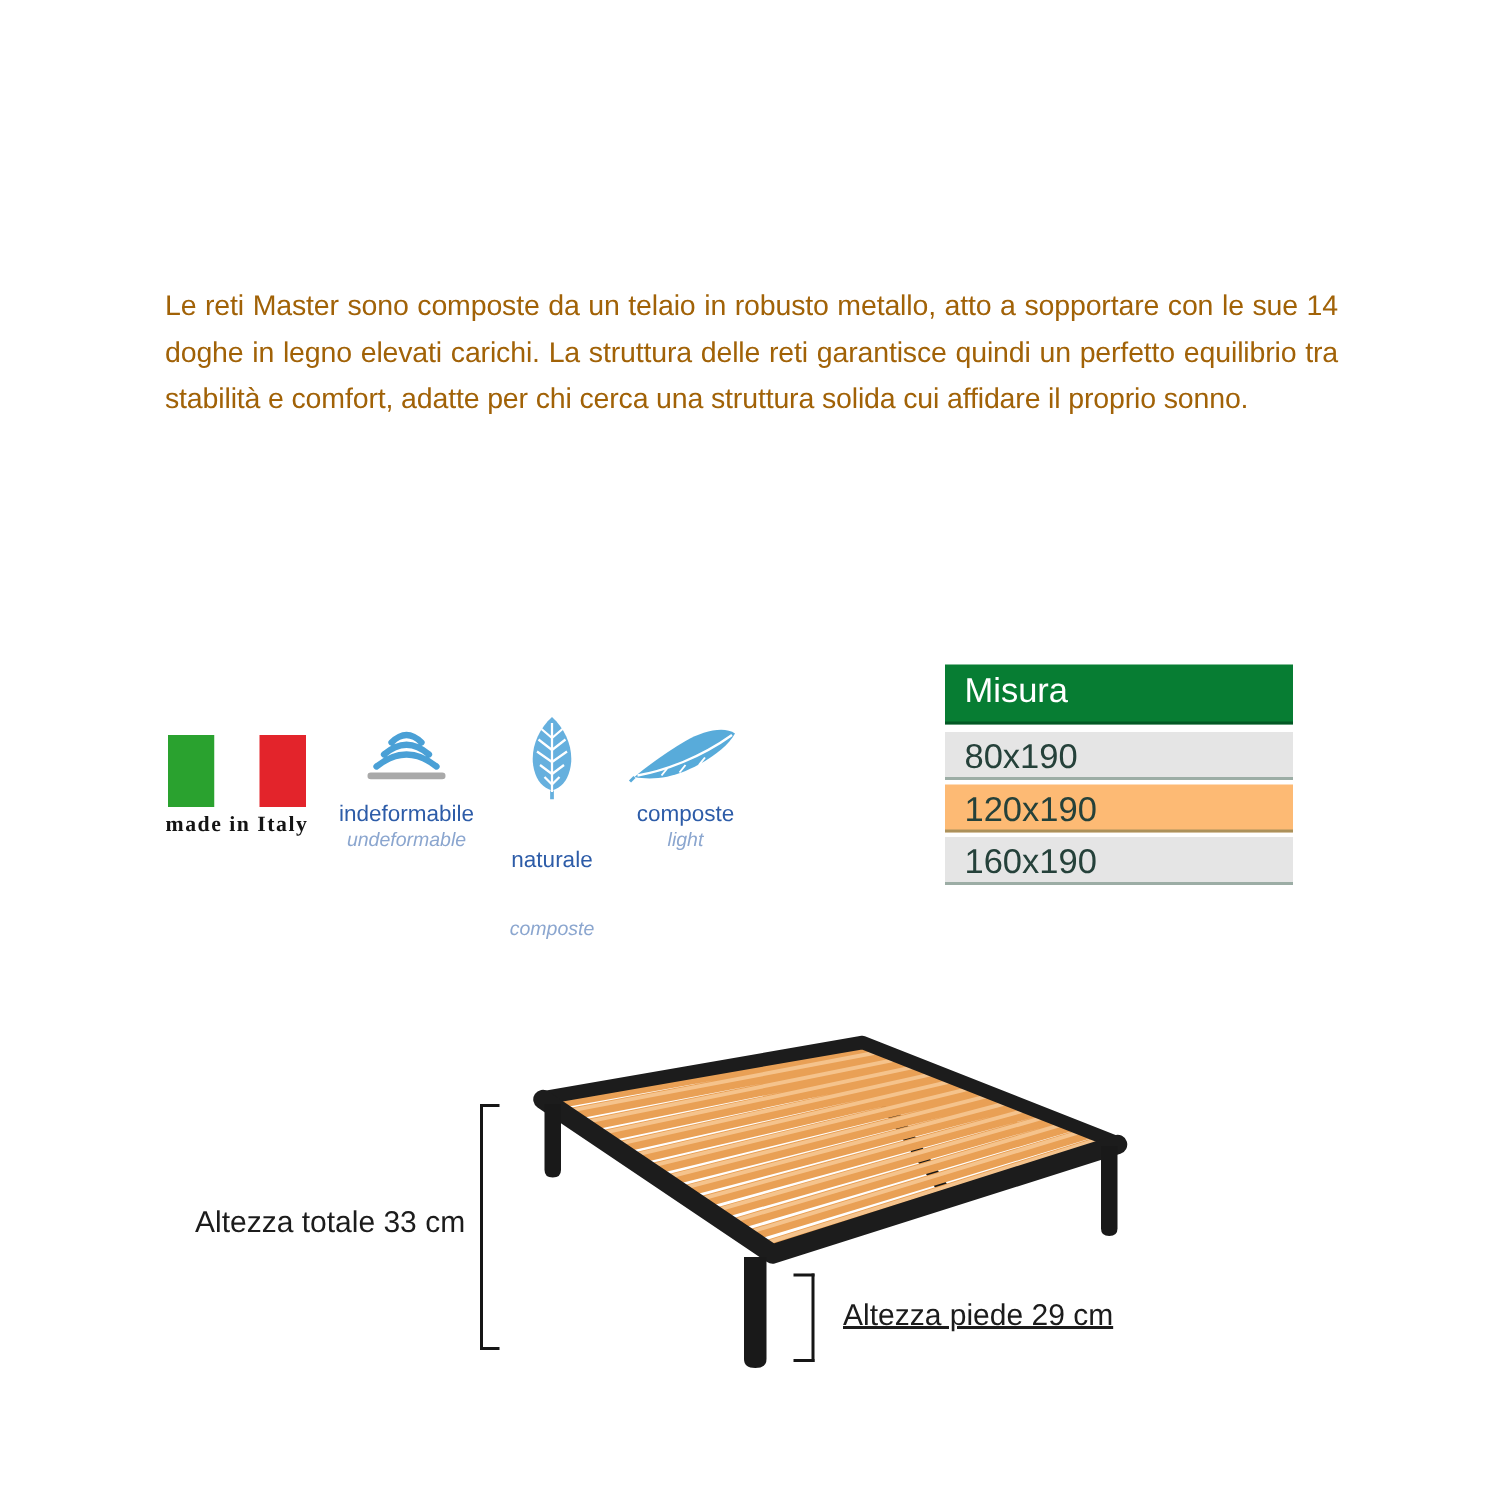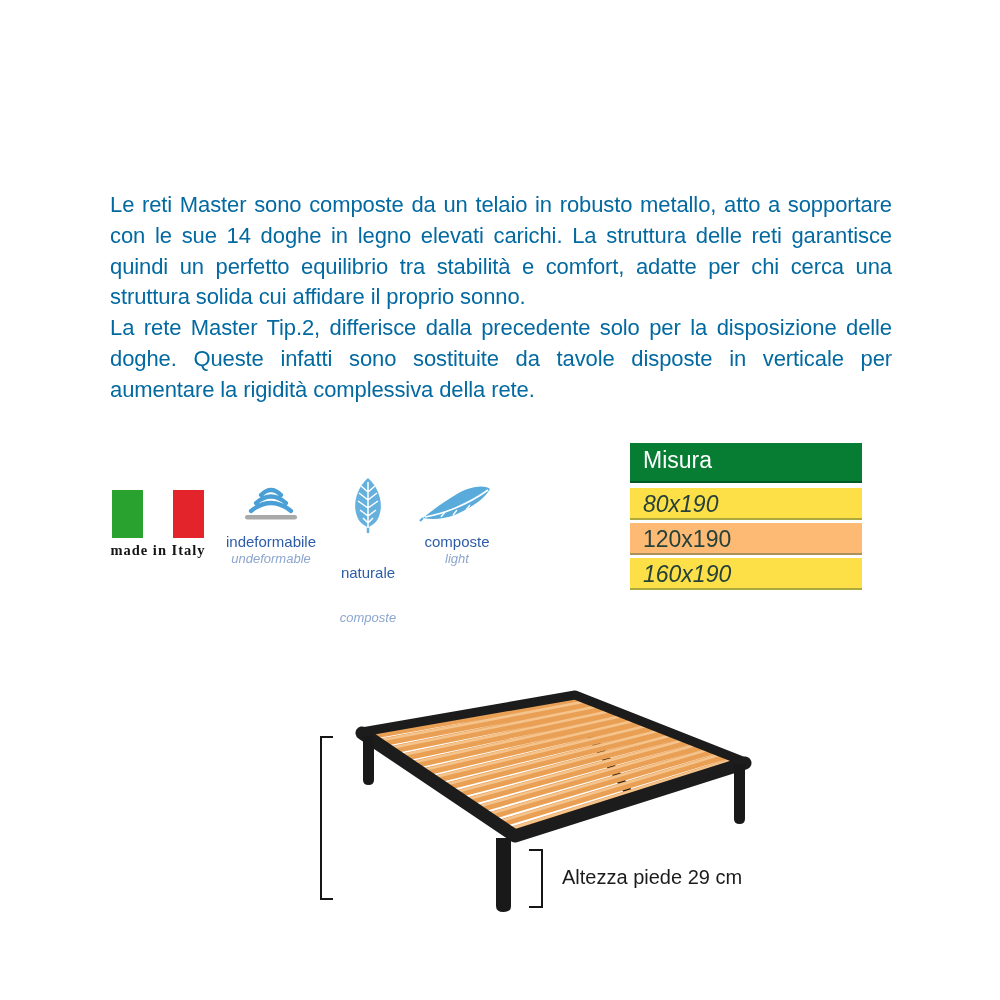--- a/index.html
+++ b/index.html
@@ -1,22 +1,22 @@
 <!DOCTYPE html>
 <html><head>
 <meta charset="utf-8">
 <style>
   html,body{margin:0;padding:0;background:#fff;}
   .page{position:relative;width:1000px;height:1000px;background:#ffffff;overflow:hidden;
         font-family:"Liberation Sans",sans-serif;color:#1d1d1d;}
 
   
   .description{position:absolute;left:110px;top:190px;width:782px;
-               font-size:22px;line-height:30.8px;text-align:justify;
-               letter-spacing:-0.1px;color:#0369a1;}
+               font-size:19px;line-height:30.8px;text-align:justify;
+               letter-spacing:-0.1px;color:#a16207;}
   .description p{margin:0;}
 
   
   .feature{position:absolute;display:flex;flex-direction:column;align-items:center;}
   .feature-flag{left:102px;top:490px;width:112px;}
   .feature-indef{left:211px;top:480px;width:120px;}
   .feature-leaf{left:308px;top:477px;width:120px;gap:28px;}
   .feature-feather{left:397px;top:482px;width:120px;}
   .flag{display:flex;width:92px;height:48px;}
   .flag-green{width:31px;background:#2aa22f;}
@@ -29,46 +29,45 @@
   .f-sub{font-size:13px;line-height:15px;color:#8ba6cf;font-style:italic;text-align:center;margin-top:1px;}
 
   
   .sizes-table{position:absolute;left:630px;top:443px;width:232px;}
   .sizes-header{height:40px;line-height:34px;background:#077d33;color:#ffffff;
                 font-size:23px;padding-left:13px;box-sizing:border-box;margin-bottom:5px;
                 border-bottom:2px solid rgba(0,45,20,.45);}
   .sizes-row{height:32px;line-height:32px;font-size:23px;color:#25413a;
              padding-left:13px;box-sizing:border-box;margin-bottom:3px;
              border-bottom:2px solid rgba(20,70,45,.35);}
-  .row-light{background:#fde047;font-style:italic;}
+  .row-light{background:#e5e5e5;}
   .row-medium{background:#fdba74;}
 
   
   .bed{position:absolute;left:300px;top:650px;width:520px;height:320px;margin:0;}
 
   
   .bracket{position:absolute;box-sizing:border-box;}
   .bracket-total{left:320px;top:736px;width:13px;height:164px;
                  border-left:2.5px solid #161616;border-top:2.5px solid #161616;
                  border-bottom:2.5px solid #161616;}
   .bracket-foot{left:529px;top:849px;width:14px;height:59px;
                 border-right:2.5px solid #161616;border-top:2.5px solid #161616;
                 border-bottom:2.5px solid #161616;}
   .measure-label{position:absolute;font-size:20px;color:#1c1c1c;white-space:nowrap;}
   .measure-total{left:130px;top:804px;width:180px;text-align:right;}
-  .measure-foot{left:562px;top:866px;}
+  .measure-foot{left:562px;top:866px;text-decoration:underline;}
 </style>
 </head>
 <body>
 
 <div class="page">
 
   <section class="description">
     <p>Le reti Master sono composte da un telaio in robusto metallo, atto a sopportare con le sue 14 doghe in legno elevati carichi. La struttura delle reti garantisce quindi un perfetto equilibrio tra stabilità e comfort, adatte per chi cerca una struttura solida cui affidare il proprio sonno.</p>
-    <p>La rete Master Tip.2, differisce dalla precedente solo per la disposizione delle doghe. Queste infatti sono sostituite da tavole disposte in verticale per aumentare la rigidità complessiva della rete.</p>
   </section>
 
   <div class="feature feature-indef">
     <span>
       <svg width="56" height="42" viewBox="0 0 56 42">
         <path d="M18,15 Q28,5 38,15 M13,23 Q28,10 43,23 M8,31 Q28,15 48,31" fill="none" stroke="#4aa0d6" stroke-width="4.2" stroke-linecap="round"></path>
         <rect x="2" y="35" width="52" height="4.5" rx="2.2" fill="#a9a9a9"></rect>
       </svg>
     </span>
     <div class="f-label">indeformabile</div>
@@ -128,16 +127,17 @@
 
       <path d="M62,83 L215,186 L445,113" fill="none" stroke="#1c1c1c" stroke-width="13" stroke-linejoin="round" stroke-linecap="round"></path>
 
       <path d="M63,86 h11 v44 q0,5 -5.5,5 q-5.5,0 -5.5,-5 Z" fill="#191919"></path>
       <path d="M434,114 h11 v55 q0,5 -5.5,5 q-5.5,0 -5.5,-5 Z" fill="#191919"></path>
       <path d="M196,188 h15 v68 q0,6 -7.5,6 q-7.5,0 -7.5,-6 Z" fill="#191919"></path>
     </svg>
   </figure>
 
   <div class="bracket bracket-total"></div>
+  <div class="measure-label measure-total">Altezza totale 33 cm</div>
   <div class="bracket bracket-foot"></div>
   <div class="measure-label measure-foot">Altezza piede 29 cm</div>
 
 </div>
 
 </body></html>

